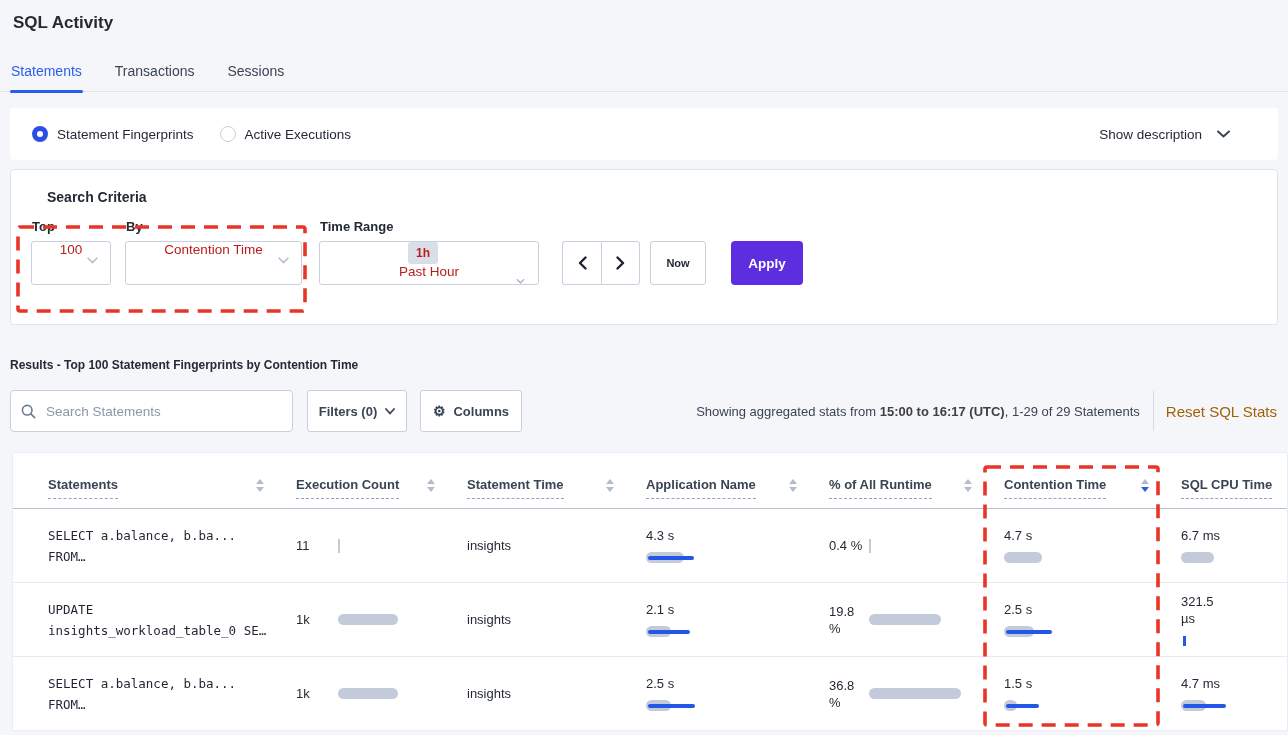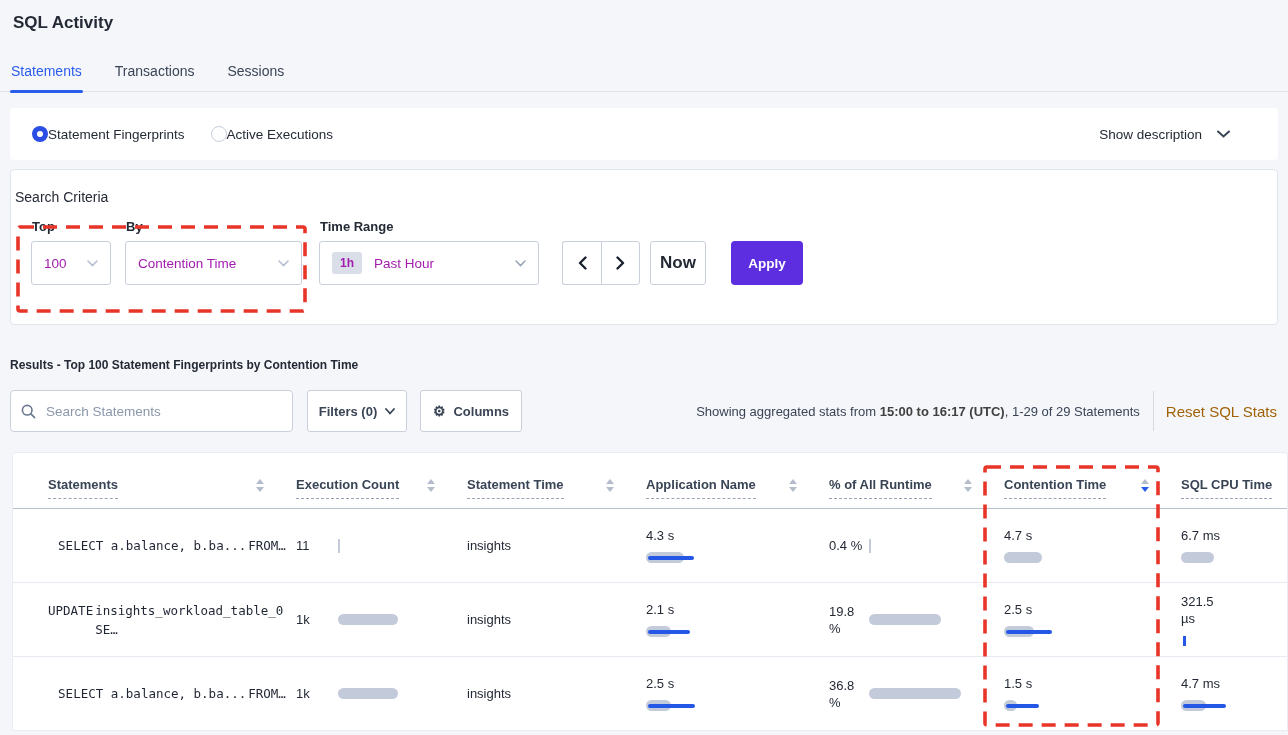--- a/index.html
+++ b/index.html
@@ -13,49 +13,49 @@
   
   .page-title{font-size:17px;font-weight:700;color:#242a35;margin:13px 0 0 13px;}
   .tabbar{display:flex;gap:31px;padding:0 10px;margin-top:21px;border-bottom:1px solid #dfe3ea;}
   .tab{position:relative;padding:9px 1px 12px;font-size:14px;color:#394455;cursor:pointer;}
   .tab.active{color:#2b5deb;font-weight:500;}
   .tab.active::after{content:'';position:absolute;left:0;right:0;bottom:-2px;height:3px;background:#2b5deb;border-radius:2px;}
 
   
   .radio-card{background:#fff;border-radius:4px;margin:16px 10px 0;height:52px;
     display:flex;align-items:center;padding:0 22px;}
-  .radio-opt{display:flex;align-items:flex-end;margin-right:26px;cursor:pointer;}
+  .radio-opt{display:flex;align-items:flex-end;gap:9px;margin-right:26px;cursor:pointer;}
   .radio{width:16px;height:16px;border-radius:50%;box-sizing:border-box;position:relative;flex:0 0 auto;}
   .radio.on{background:#2b4fe4;}
   .radio.on .dot{position:absolute;left:5px;top:5px;width:6px;height:6px;border-radius:50%;background:#fff;}
   .radio.off{background:#fff;border:1px solid #c7cedb;}
   .radio-label{font-size:13.5px;color:#242a35;}
   .show-desc{margin-left:auto;display:flex;align-items:center;gap:15px;font-size:13.5px;color:#242a35;cursor:pointer;padding-right:26px;}
 
   
   .criteria-card{background:#fff;border:1px solid #e0e4ec;border-radius:4px;margin:9px 10px 0;
     height:156px;box-sizing:border-box;position:relative;}
-  .crit-heading{font-size:14px;font-weight:400;margin:19px 0 0 4px;}
+  .crit-heading{font-size:14px;font-weight:700;margin:19px 0 0 36px;}
   .crit-row{display:flex;align-items:flex-end;margin:0 0 0 20px;}
   .field{margin-right:14px;}
   .field-label{font-size:13px;font-weight:700;color:#242a35;margin:14px 0 7px 1px;}
   .select{background:#fff;border:1px solid #c9d0dc;border-radius:3px;height:44px;box-sizing:border-box;
-    display:flex;align-items:center;padding:0 12px;font-size:13.5px;color:#a21caf;cursor:pointer;}
+    display:flex;align-items:center;padding:0 12px;font-size:13.5px;color:#b91c1c;cursor:pointer;flex-direction:column;}
   .select .chev{margin-left:auto;}
   .sel-top{width:80px;}
   .sel-by{width:177px;}
   .sel-time{width:220px;}
   .time-badge{background:#d9dee9;border-radius:3px;font-size:12px;font-weight:700;padding:4px 8px;margin-right:12px;}
   .arrow-group{display:flex;margin-left:9px;margin-right:10px;}
   .arrow-btn{width:39px;height:44px;box-sizing:border-box;border:1px solid #c9d0dc;background:#fff;
     display:flex;align-items:center;justify-content:center;cursor:pointer;}
   .arrow-btn.prev{border-radius:3px 0 0 3px;border-right:none;}
   .arrow-btn.next{border-radius:0 3px 3px 0;}
   .now-btn{width:56px;height:44px;box-sizing:border-box;border:1px solid #c9d0dc;background:#fff;border-radius:3px;
-    display:flex;align-items:center;justify-content:center;font-size:17px;font-weight:600;color:#242a35;cursor:pointer;}
+    display:flex;align-items:center;justify-content:center;font-size:11px;font-weight:600;color:#242a35;cursor:pointer;}
   .apply-btn{width:72px;height:44px;margin-left:25px;background:#5c2ee0;border:none;border-radius:4px;
     display:flex;align-items:center;justify-content:center;font-size:13.5px;font-weight:700;color:#fff;cursor:pointer;}
 
   
   .results-heading{font-size:12px;font-weight:700;margin:33px 10px 0;}
   .toolbar{display:flex;align-items:center;margin:18px 10px 0 10px;}
   .search-box{width:283px;height:42px;box-sizing:border-box;background:#fff;border:1px solid #c9d0dc;border-radius:4px;
     display:flex;align-items:center;padding:16px 10px;}
   .search-box input{border:none;outline:none;flex:1;font-size:13.5px;font-family:"Liberation Sans",sans-serif;
     color:#242a35;margin-left:8px;background:transparent;}
@@ -78,21 +78,21 @@
   .th.c1{padding-left:35px;}
   .th-label{border-bottom:1px dashed #98a3b5;padding-bottom:6px;}
   .sort{display:flex;flex-direction:column;gap:3px;margin-left:auto;margin-right:32px;margin-bottom:5px;}
   .arr{width:0;height:0;border-left:4px solid transparent;border-right:4px solid transparent;}
   .arr.up{border-bottom:5px solid #b4bccb;}
   .arr.down{border-top:5px solid #b4bccb;}
   .arr.down.active{border-top-color:#2b5deb;}
   .tr{height:73px;align-items:center;border-bottom:1px solid #e7ebf1;}
   .tr:last-child{border-bottom:none;}
   .td{font-size:13px;color:#242a35;}
-  .td.stmt{display:flex;flex-direction:row;justify-content:center;gap:2px;padding-left:35px;
+  .td.stmt{display:flex;flex-direction:column;justify-content:center;gap:2px;padding-left:35px;
     font-family:"DejaVu Sans Mono",monospace;font-size:12.5px;line-height:19px;color:#1f2533;cursor:pointer;}
   .td.inline{display:flex;align-items:center;}
   .td.stacked{display:flex;flex-direction:column;justify-content:center;gap:7px;}
   .td .val div{line-height:17px;}
   .c2v{width:42px;flex:0 0 auto;}
   .c5v{width:40px;flex:0 0 auto;}
   .bar-wrap{position:relative;height:13px;width:100px;flex:0 0 auto;display:flex;align-items:center;}
   .pill{position:absolute;left:0;top:1px;height:11px;border-radius:5.5px;background:#c3cad9;}
   .bline{position:absolute;left:2px;top:5px;height:4px;border-radius:2px;background:#2457e5;}
   .tickbar{width:2px;height:14px;background:#c3cad9;}

